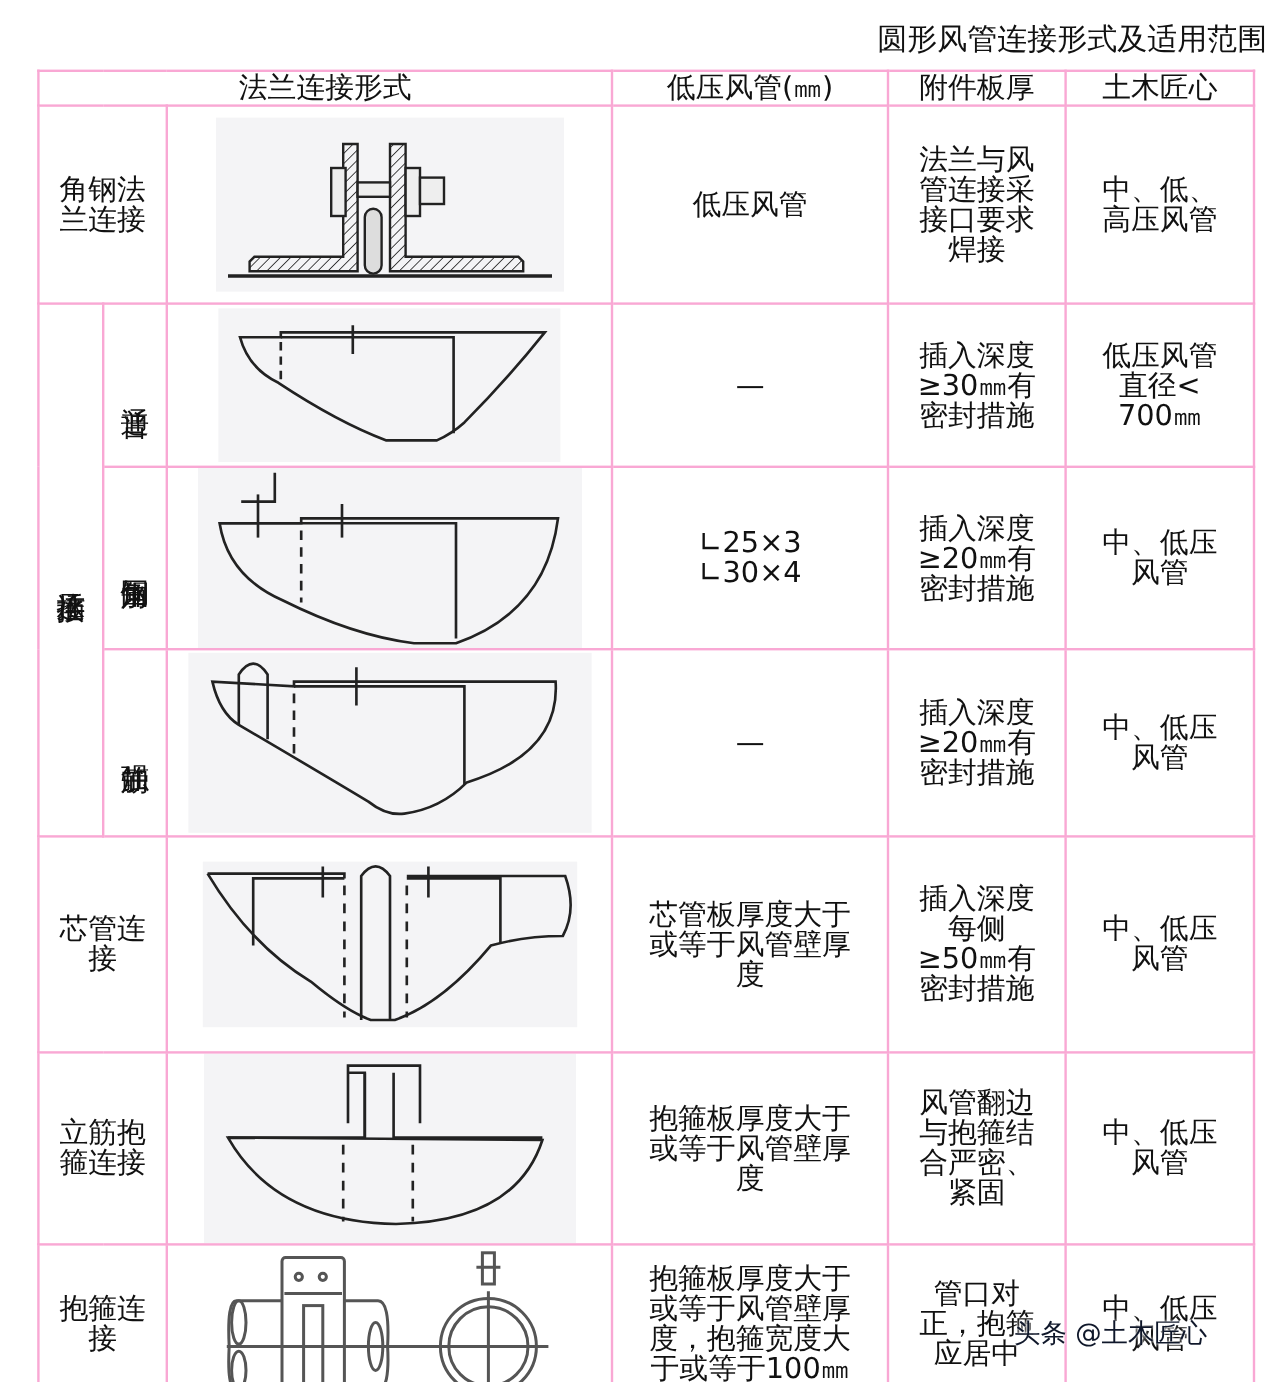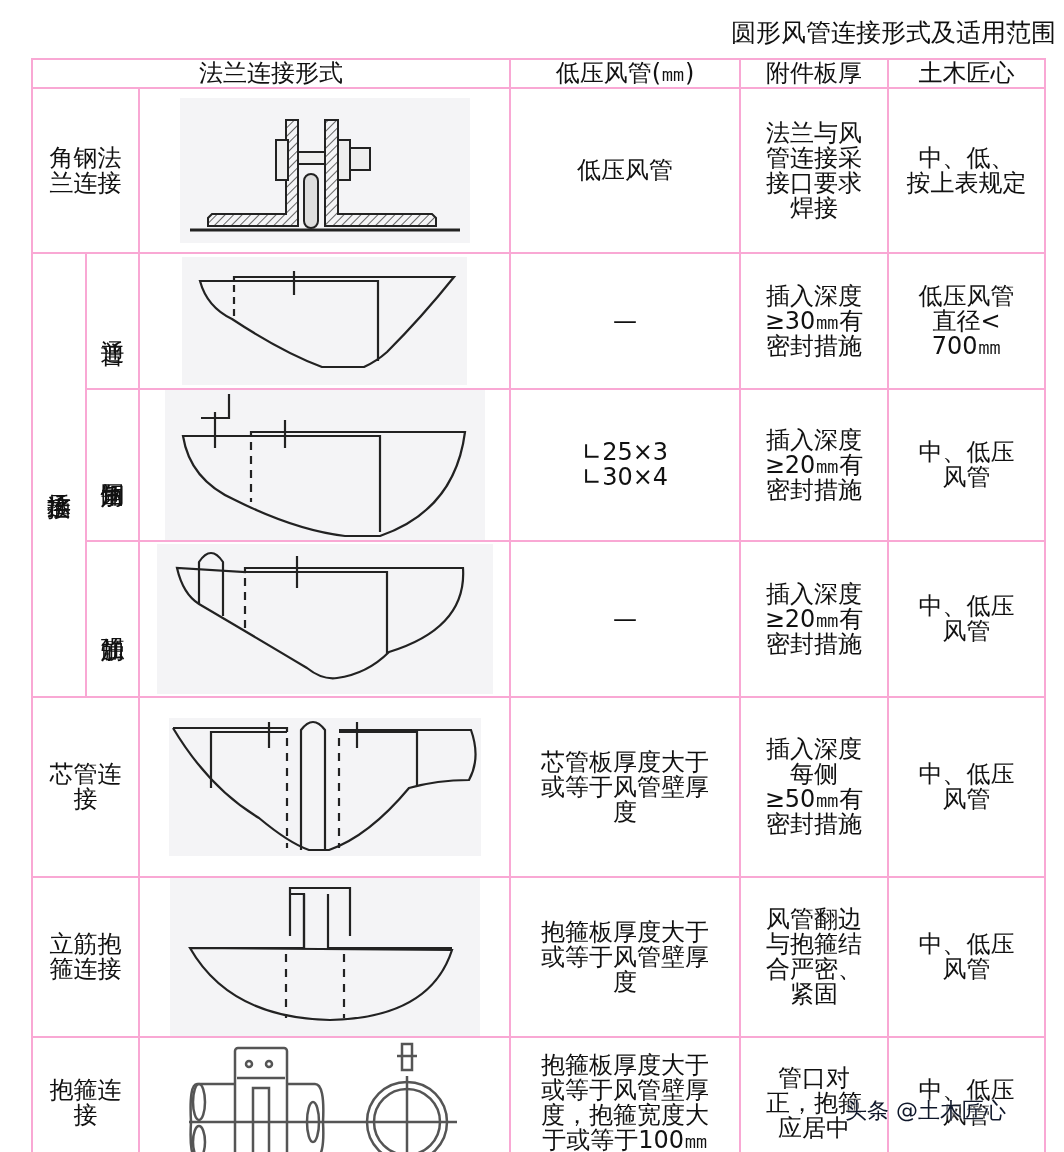--- a/index.html
+++ b/index.html
@@ -60,21 +60,21 @@
         <rect x="170" y="50" width="20" height="22" fill="#eee" stroke="#222" stroke-width="2"></rect>
         <rect x="124" y="76" width="14" height="54" rx="7" fill="#ddd" stroke="#222" stroke-width="2"></rect>
       </svg>
     </td>
     <td><span class="cell-txt">低压风管</span></td>
     <td><span class="cell-txt">法兰与风
 管连接采
 接口要求
 焊接</span></td>
     <td><span class="cell-txt">中、低、
-按上表规定</span></td>
+高压风管</span></td>
   </tr>
 
   <tr style="height:136px">
     <td rowspan="3">
           <div class="vtext">承插连接</div>
         </td>
     <td>
           <div class="vtext">普通</div>
         </td>
     <td>

